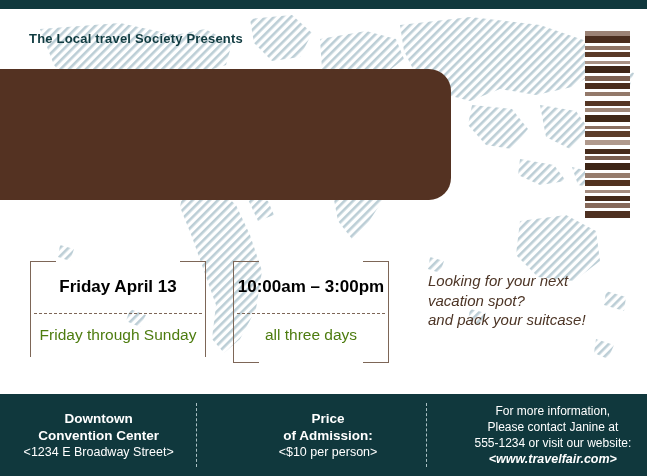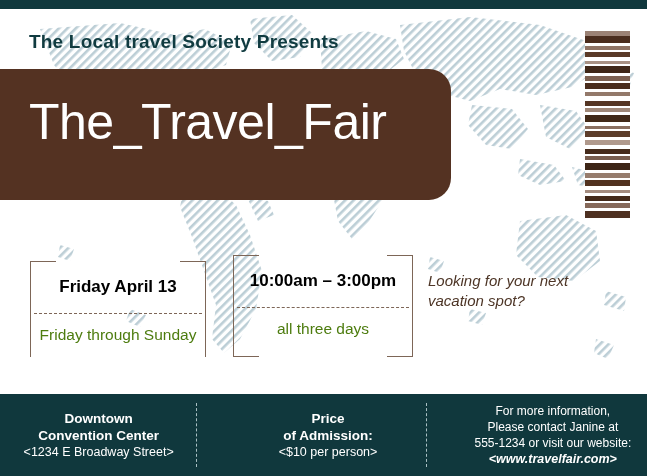--- a/index.html
+++ b/index.html
@@ -21,21 +21,21 @@
   
   .map-layer{
     position:absolute;left:0;top:9px;width:647px;height:385px;
     overflow:hidden;
   }
   .map-layer svg{position:absolute;left:0;top:0;}
 
   
   .presenter{
     position:absolute;left:29px;top:31px;
-    font-size:19px;font-weight:bold;
+    font-size:13px;font-weight:bold;
     color:#103b40;
     letter-spacing:.2px;
     white-space:nowrap;
   }
 
   
   .title-banner{
     position:absolute;left:-10px;top:69px;
     width:461px;height:131px;
     background:#543222;
@@ -175,21 +175,20 @@
         <path d="M470,300 L486,304 L482,316 L468,312 Z"></path>
         <path d="M596,330 L614,336 L608,350 L594,344 Z"></path>
         <path d="M130,300 L146,306 L140,318 L126,312 Z"></path>
       </g>
     </svg>
   </div>
 
   <div class="presenter">The Local travel Society Presents</div>
 
   <div class="title-banner"></div>
-  <div class="title-text">The_Travel_Fair</div>
 
   <div class="barcode">
       <div style="height: 3px; background: rgb(255, 255, 255); width: 100%;"></div>
       <div style="height: 5px; background: rgb(155, 130, 117); width: 100%;"></div>
       <div style="height: 7px; background: rgb(74, 45, 30); width: 100%;"></div>
       <div style="height: 3px; background: rgb(255, 255, 255); width: 100%;"></div>
       <div style="height: 4px; background: rgb(143, 116, 101); width: 100%;"></div>
       <div style="height: 2px; background: rgb(255, 255, 255); width: 100%;"></div>
       <div style="height: 6px; background: rgb(90, 58, 40); width: 100%;"></div>
       <div style="height: 4px; background: rgb(255, 255, 255); width: 100%;"></div>
@@ -240,37 +239,38 @@
       <i class="b-left"></i>
         <i class="b-right"></i>
       <i class="b-ttl"></i>
         <i class="b-ttr"></i>
     </div>
     <div class="ib-top">Friday April 13</div>
     <div class="ib-divider"></div>
     <div class="ib-bottom">Friday through Sunday</div>
   </div>
 
-  <div class="info-box" id="box2" style="left:233px;top:255px;width:180px;height:102px;">
+  <div class="info-box" id="box2" style="left:233px;top:261px;width:156px;height:102px;">
     <div class="bracket">
       <i class="b-left"></i>
         <i class="b-right"></i>
       <i class="b-ttl"></i>
         <i class="b-ttr"></i>
       <i class="b-tbl"></i>
         <i class="b-tbr"></i>
     </div>
     <div class="ib-top">10:00am – 3:00pm</div>
     <div class="ib-divider"></div>
     <div class="ib-bottom">all three days</div>
   </div>
 
   <div class="promo">
     <div>Looking for your next</div>
     <div>vacation spot?</div>
+    <div>and pack your suitcase!</div>
   </div>
 
   <div class="footer">
 
     <div class="f-col c1">
       <div class="f-strong">Downtown</div>
       <div class="f-strong">Convention Center</div>
       <div class="f-small">&lt;1234 E Broadway Street&gt;</div>
       <div class="f-sep" style="right:0;"></div>
     </div>

